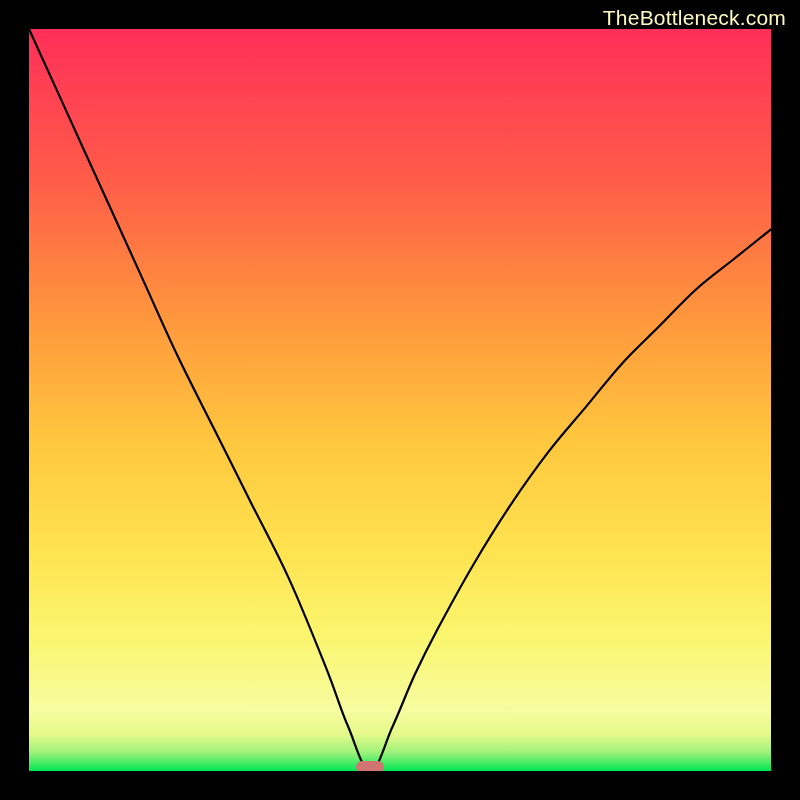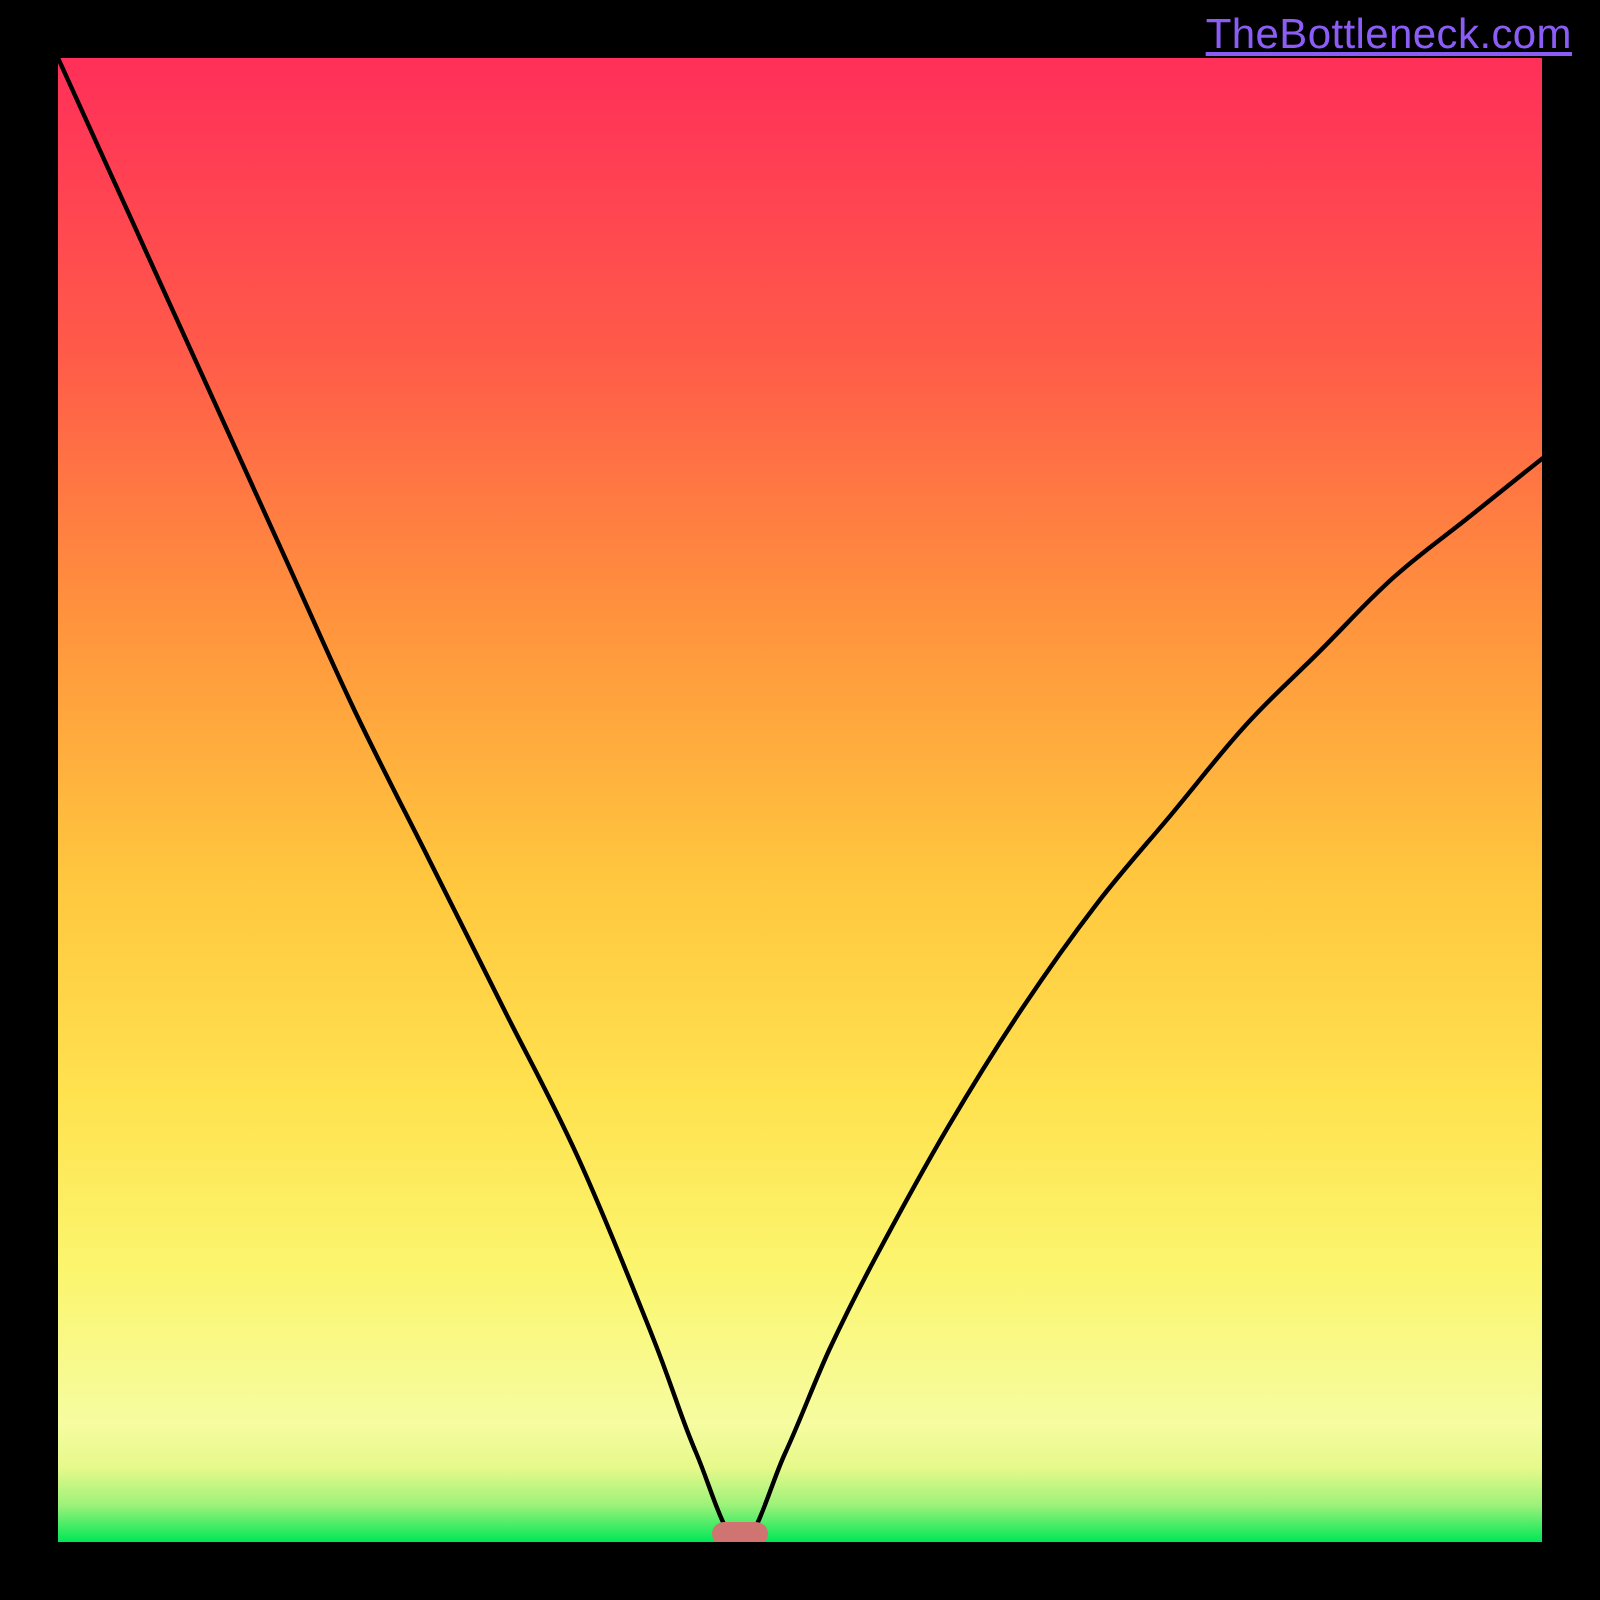--- a/index.html
+++ b/index.html
@@ -45,24 +45,23 @@
   .curve-svg {
     position: absolute;
     inset: 0;
     width: 100%;
     height: 100%;
   }
   .watermark {
     position: absolute;
     top: 6px;
     right: 14px;
-    color: #8b5cf6;
+    color: #fef9c3;
     font-size: 21px;
     letter-spacing: 0.2px;
-    text-decoration: underline;
   }
   .min-marker {
     position: absolute;
     width: 28px;
     height: 12px;
     border-radius: 6px;
     transform: translate(-50%, -50%);
   }
 </style>
 </head>

